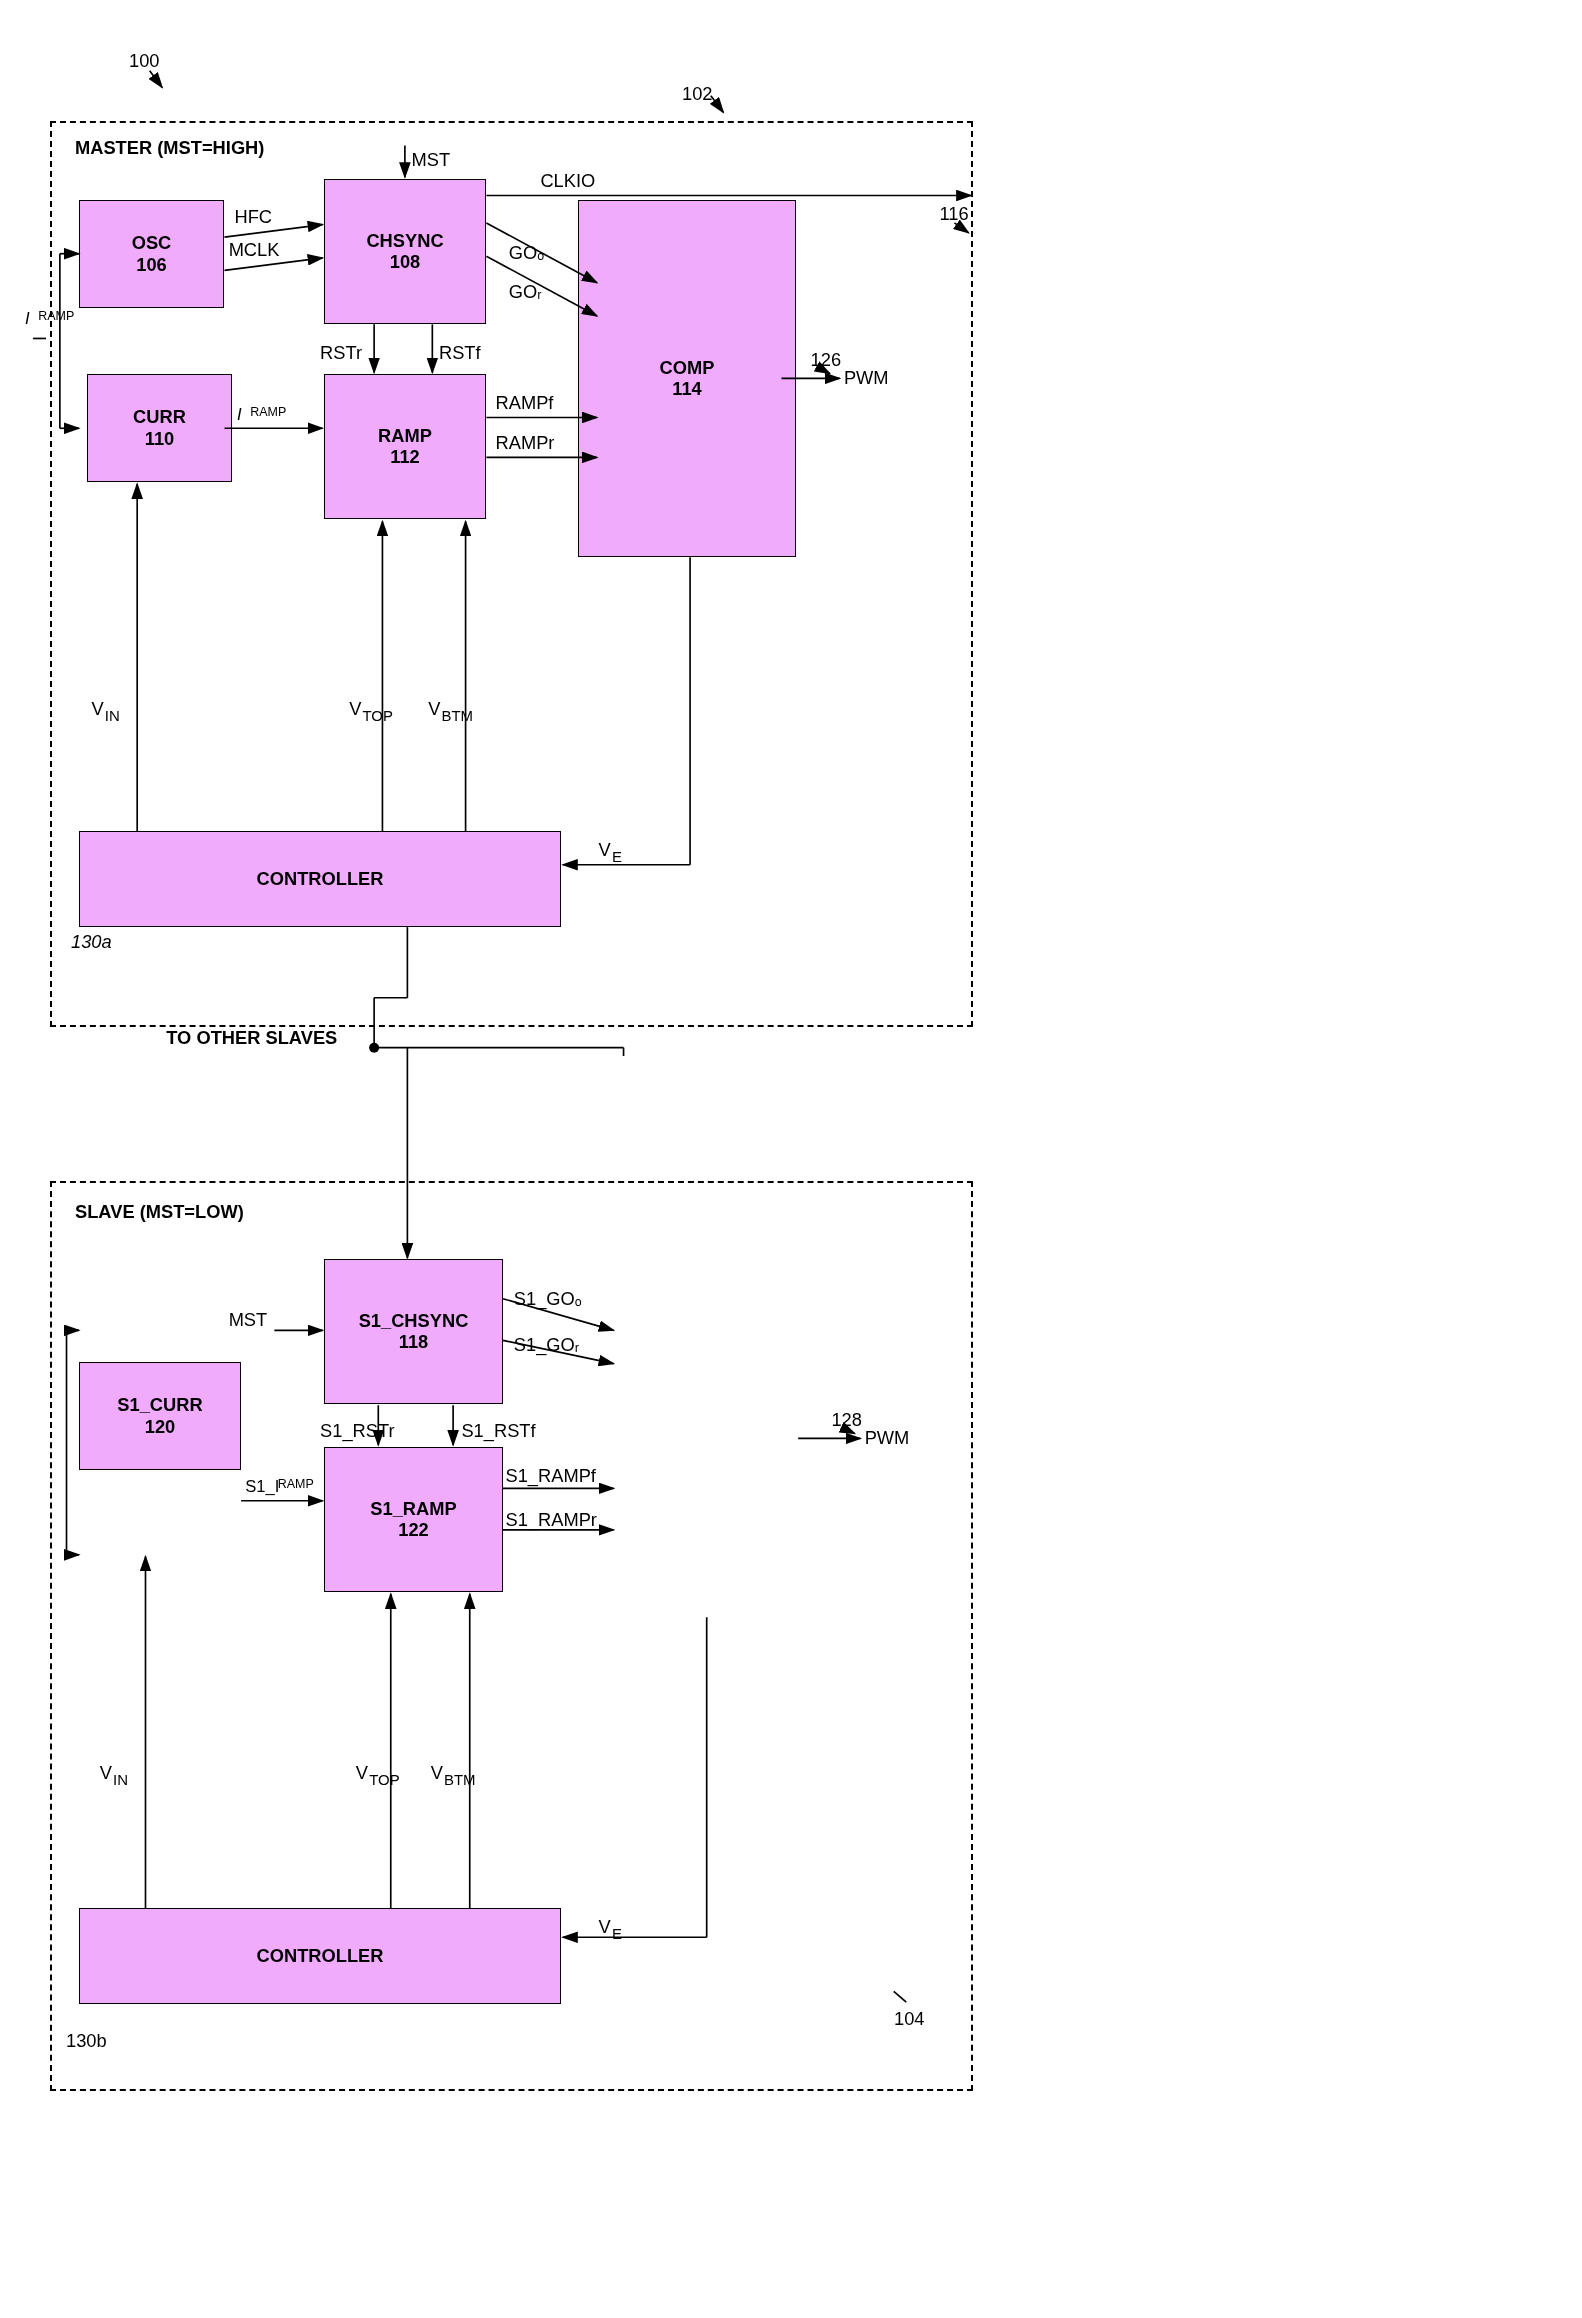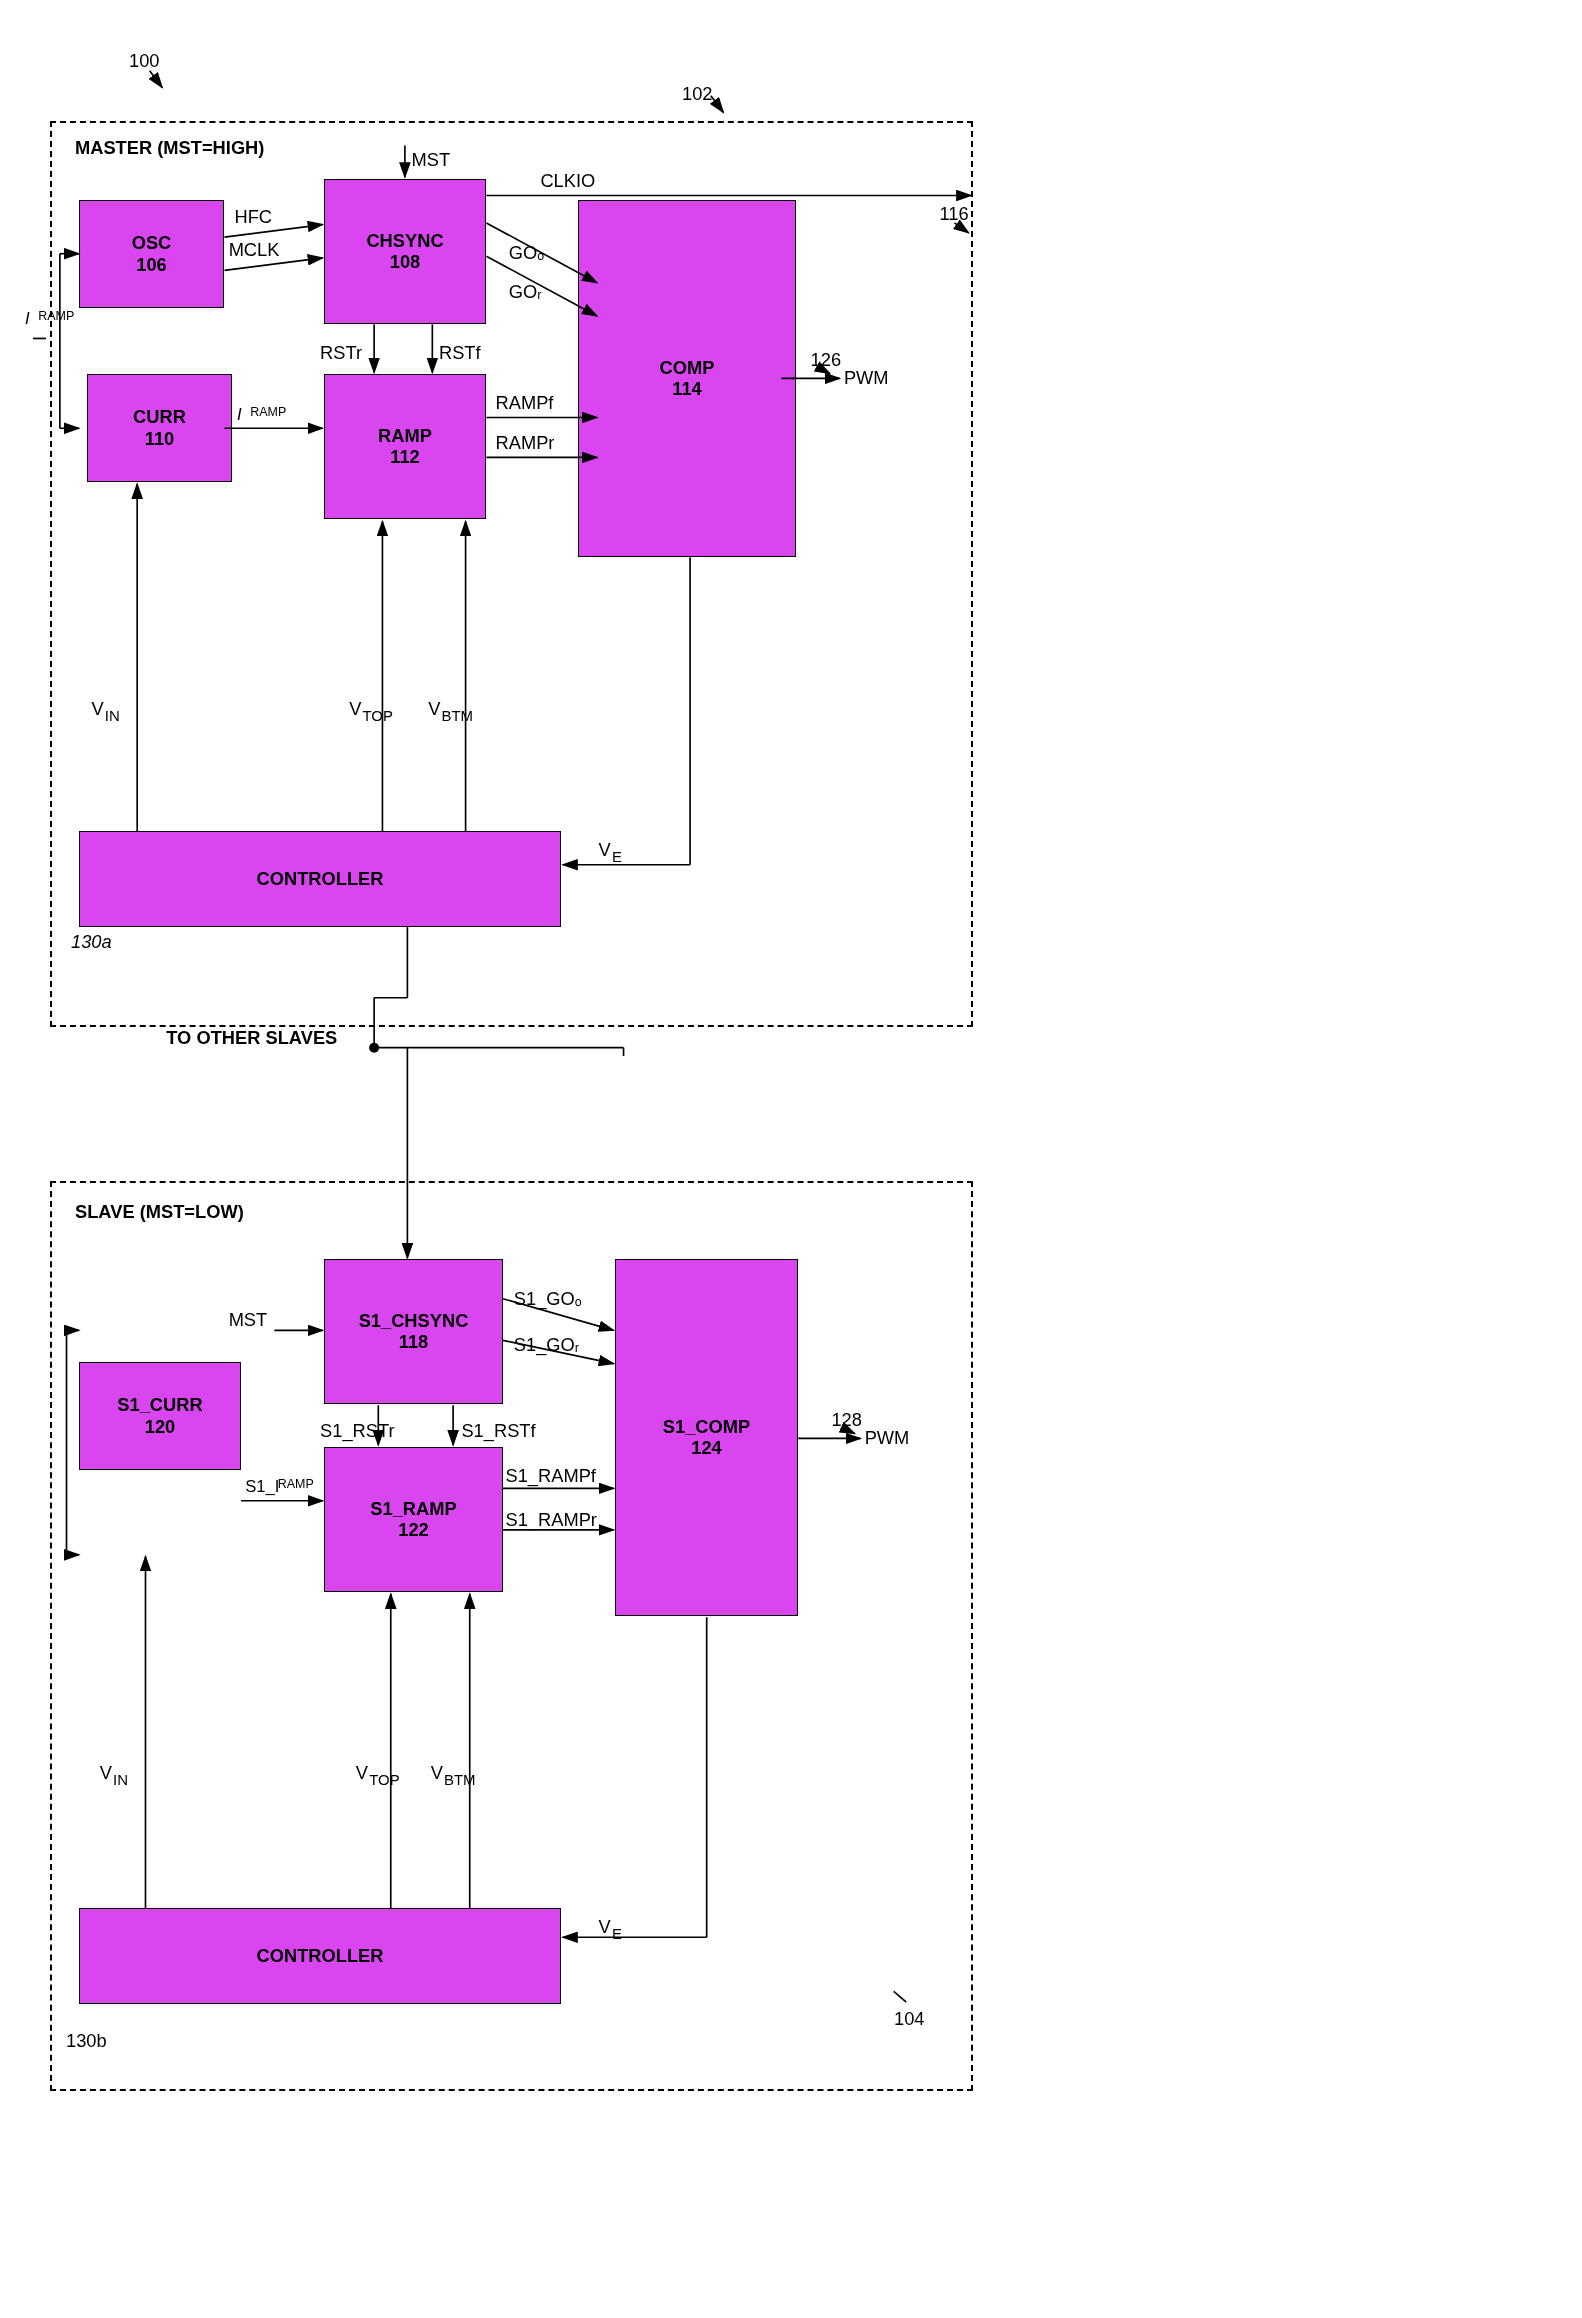--- a/index.html
+++ b/index.html
@@ -18,21 +18,21 @@
     }
     .label-bold {
       position: absolute;
       font-size: 18.3px;
       font-weight: bold;
       white-space: nowrap;
     }
     .block {
       position: absolute;
       border: 1.7px solid #000;
-      background: #d946ef;
+      background: #f0abfc;
       display: flex;
       flex-direction: column;
       align-items: center;
       justify-content: center;
     }
     .block-title {
       font-size: 18.3px;
       font-weight: bold;
       text-align: center;
       line-height: 1.2;
@@ -120,24 +120,20 @@
   <div class="block" style="left:79px; top:1362px; width:162px; height:108px;">
     <div class="block-title">S1_CURR</div>
     <div class="block-num">120</div>
   </div>
 
   <div class="block" style="left:324px; top:1447px; width:179px; height:145px;">
     <div class="block-title">S1_RAMP</div>
     <div class="block-num">122</div>
   </div>
 
-  <div class="block" style="left:615px; top:1259px; width:183px; height:357px;">
-    <div class="block-title">S1_COMP</div>
-    <div class="block-num">124</div>
-  </div>
 
   <div class="block" style="left:79px; top:1908px; width:482px; height:96px;">
     <div class="block-title">CONTROLLER</div>
   </div>
 
   <div class="ref-num" style="left:66px; top:2008px;margin-top:22px;">130b</div>
 
   <svg class="arrows" viewBox="0 0 1904 2789" width="1583" height="2319">
     <defs>
       <marker id="arrowhead" markerWidth="10" markerHeight="7" refX="9" refY="3.5" orient="auto">

